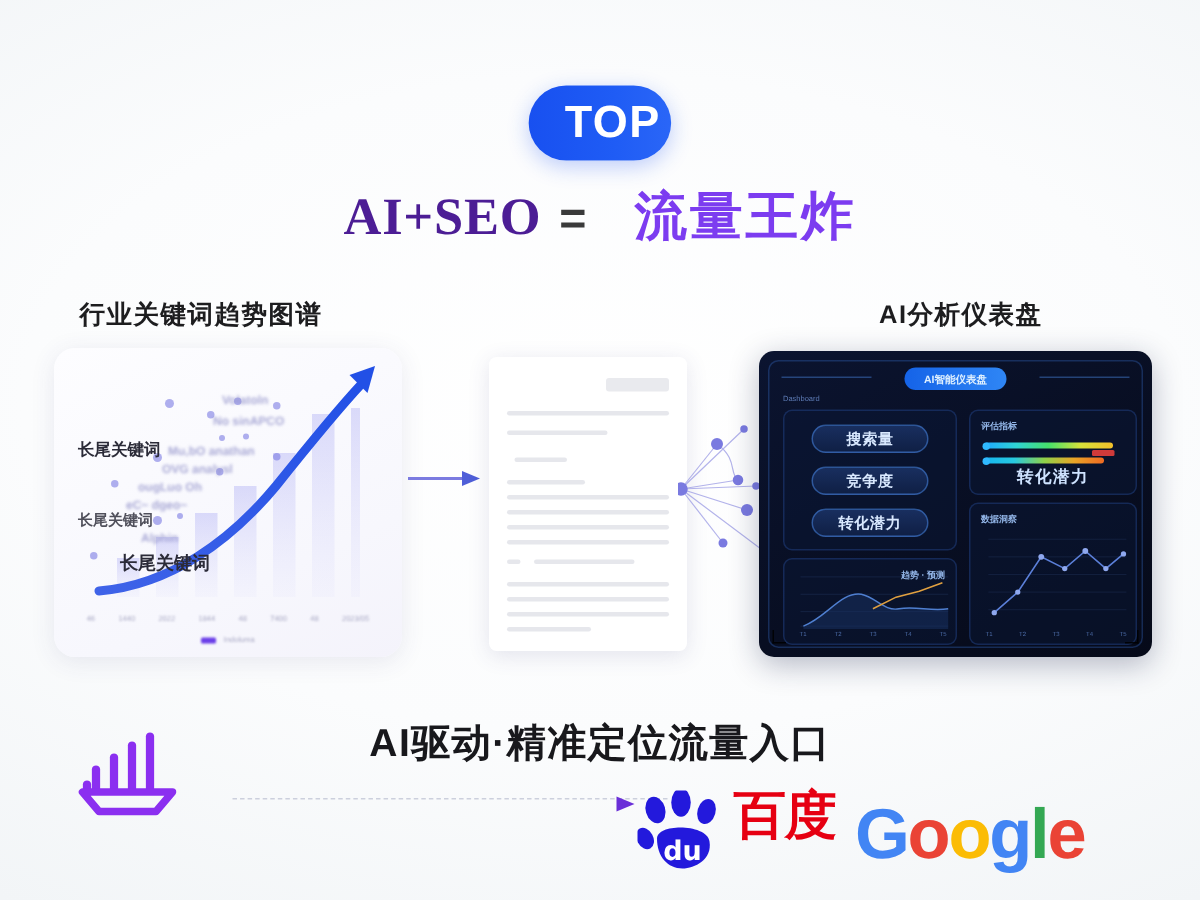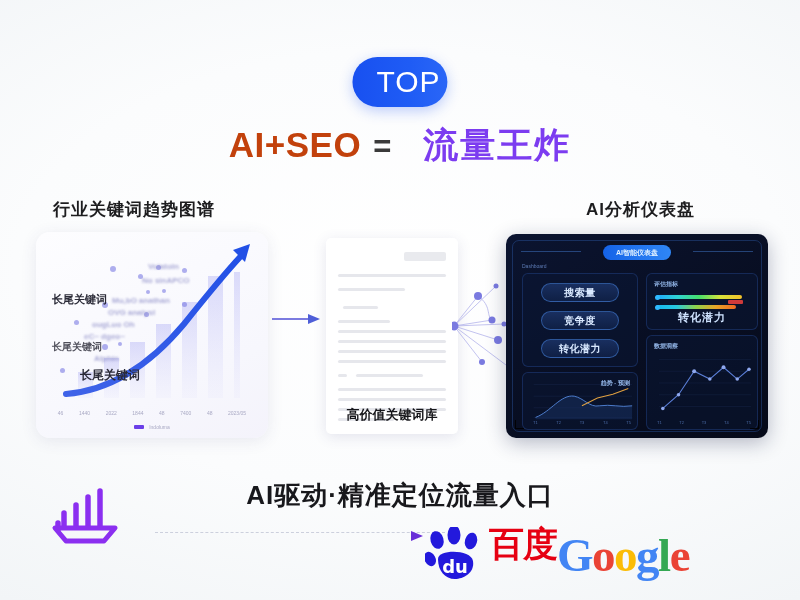--- a/index.html
+++ b/index.html
@@ -15,35 +15,35 @@
 
   
   .top-badge{
     position:absolute; left:50%; top:57px; transform:translateX(-50%);
     height:50px; display:flex; align-items:center;
     background:linear-gradient(90deg,#1850f0 0%,#1f5cf5 60%,#2a66f7 100%);
     border-radius:26px; padding:0 7px 0 24px;
     box-shadow:0 4px 14px rgba(24,80,240,.28);
   }
   .top-badge .tl{
-    color:#fff; font-size:30px; font-weight:normal; letter-spacing:1px;
+    color:#fff; font-size:30px; font-weight:bold; letter-spacing:1px;
     line-height:1; 
   }
   .top-badge .tnum{
     width:62px; height:40px; border-radius:20px; background:#fdfdfd;
     display:flex; align-items:center; justify-content:center;
     color:#111; font-size:28px; font-weight:bold; letter-spacing:.5px;
   }
 
   
   .headline{
     position:absolute; left:0; right:0; top:127px; text-align:center;
     font-size:35px; font-weight:bold; line-height:1; white-space:nowrap;
   }
-  .headline .red{ color:#c2410c; letter-spacing:.5px; }
+  .headline .red{ color:#4c1d95; letter-spacing:.5px;font-family:Liberation Serif, serif; }
   .headline .eq{ color:#3a3a3a; margin:0 12px; font-size:31px; }
   .headline .pur{ color:#7c3cf0; letter-spacing:2px;margin-left:20px; }
 
   
   .cap{ position:absolute; font-size:17px; font-weight:bold; color:#1d1d1f; white-space:nowrap; }
   .cap-left{ left:53px; top:198px; letter-spacing:1px; }
   .cap-right{ left:586px; top:198px; letter-spacing:1px; }
 
   
   .card-left{
@@ -171,22 +171,22 @@
   
   .icon-bars{ position:absolute; left:48px; top:483px; width:74px; height:62px; }
 
   
   .logos{ position:absolute; left:425px; top:524px; height:62px; display:flex; align-items:center; }
   .baidu{ display:flex; align-items:flex-start; gap:1px; }
   .baidu-zh{
     color:#e60012; font-size:35px; font-weight:bold; line-height:1;
     letter-spacing:-1px; margin-left:1px; position:relative; top:-1px;
   }
-  .google{ font-family:Liberation Serif, serif; font-size:47px; font-weight:bold;
-           line-height:1; letter-spacing:-1.5px; }
+  .google{ font-family:Liberation Sans, sans-serif; font-size:47px; font-weight:bold;
+           line-height:1; margin-left:13px; letter-spacing:-1.5px; }
   .g-b{ color:#4285f4; } .g-r{ color:#ea4335; } .g-y{ color:#fbbc05; } .g-g{ color:#34a853; }
   .arrow-tip{ position:absolute; left:409px; top:529px; }
 </style>
 </head>
 <body>
 
 <div class="stage">
 
   <div class="top-badge">
     <span class="tl">TOP</span>
@@ -279,21 +279,20 @@
     <div class="dl" style="width:100%"></div>
     <div class="dl" style="width:100%"></div>
     <div class="dl" style="width:100%"></div>
     <div class="dl" style="width:8%; display:inline-block"></div>
     <div class="dl" style="width:62%; display:inline-block; margin-left:5px"></div>
     <div class="dl" style="width:100%"></div>
     <div class="dl" style="width:100%"></div>
     <div class="dl" style="width:100%"></div>
     <div class="dl" style="width:52%"></div>
   </div>
-  <div class="doc-cap">高价值关键词库</div>
 
   <svg class="nodes" viewBox="0 0 72 100">
     <g stroke="#9a9ae4" stroke-width=".8" fill="none" opacity=".75">
       <path d="M2 50 L26 20"></path>
         <path d="M2 50 L44 10"></path>
         <path d="M2 50 L40 44"></path>
       <path d="M2 50 L52 48"></path>
         <path d="M2 50 L46 64"></path>
         <path d="M2 50 L30 86"></path>
       <path d="M2 50 L58 92"></path>

